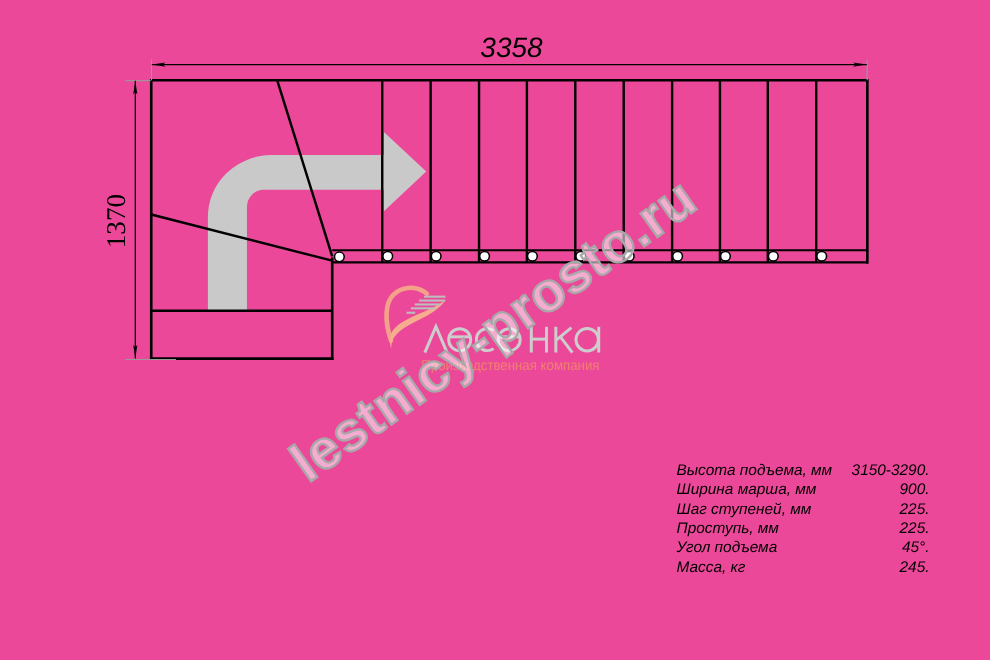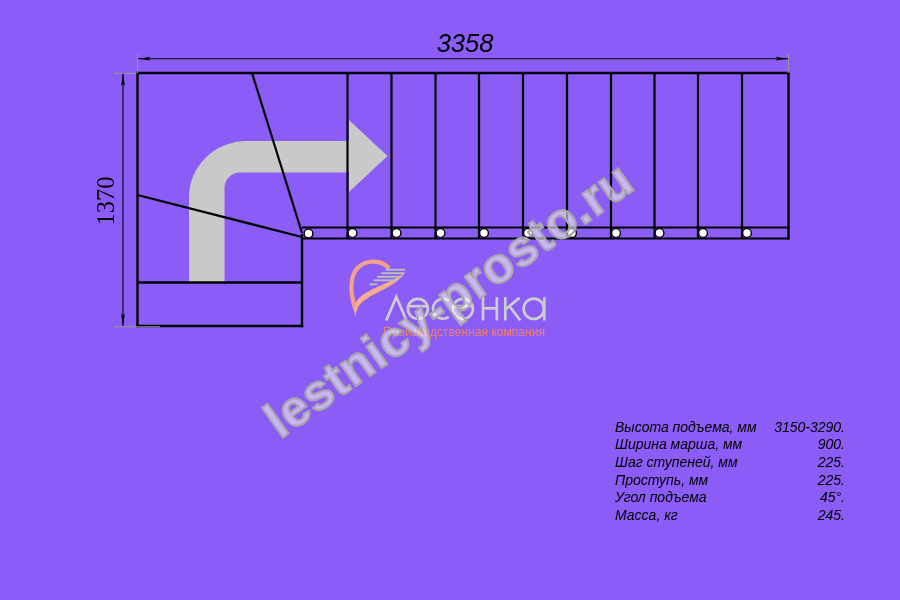--- a/index.html
+++ b/index.html
@@ -1,16 +1,16 @@
 <!DOCTYPE html>
 <html><head>
 <meta charset="utf-8">
 <style>
   html,body{margin:0;padding:0;background:#ffffff;}
-  #page{position:relative;width:900px;height:600px;background:#8b5cf6;overflow:hidden;
+  #page{position:relative;width:900px;height:600px;background:#ec4899;overflow:hidden;
         font-family:"Liberation Sans", sans-serif;}
   svg{position:absolute;left:0;top:0;}
 </style>
 </head>
 <body>
 <div id="page">
 <svg width="900" height="600" viewBox="0 0 900 600">
 
   <g>
     <path d="M 189 282.5 L 189 198 A 58 56 0 0 1 247 141 L 349 141 L 349 120 L 387.5 156 L 349 192 L 349 172.5 L 240 172.5 A 15.5 15.5 0 0 0 224.5 188 L 224.5 282.5 Z" fill="#c9c9c9"></path>

